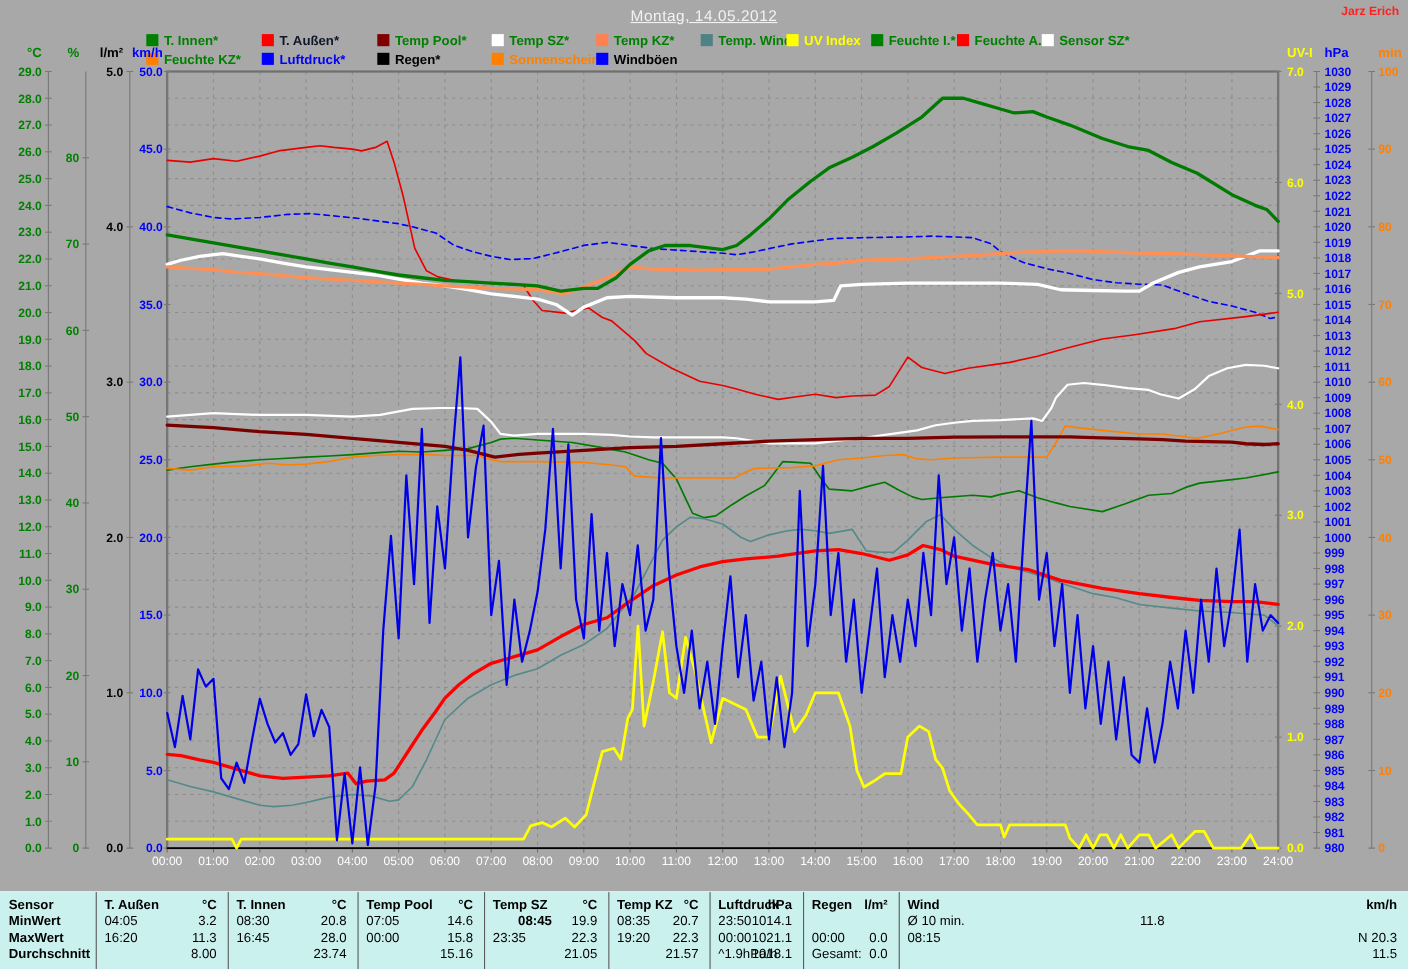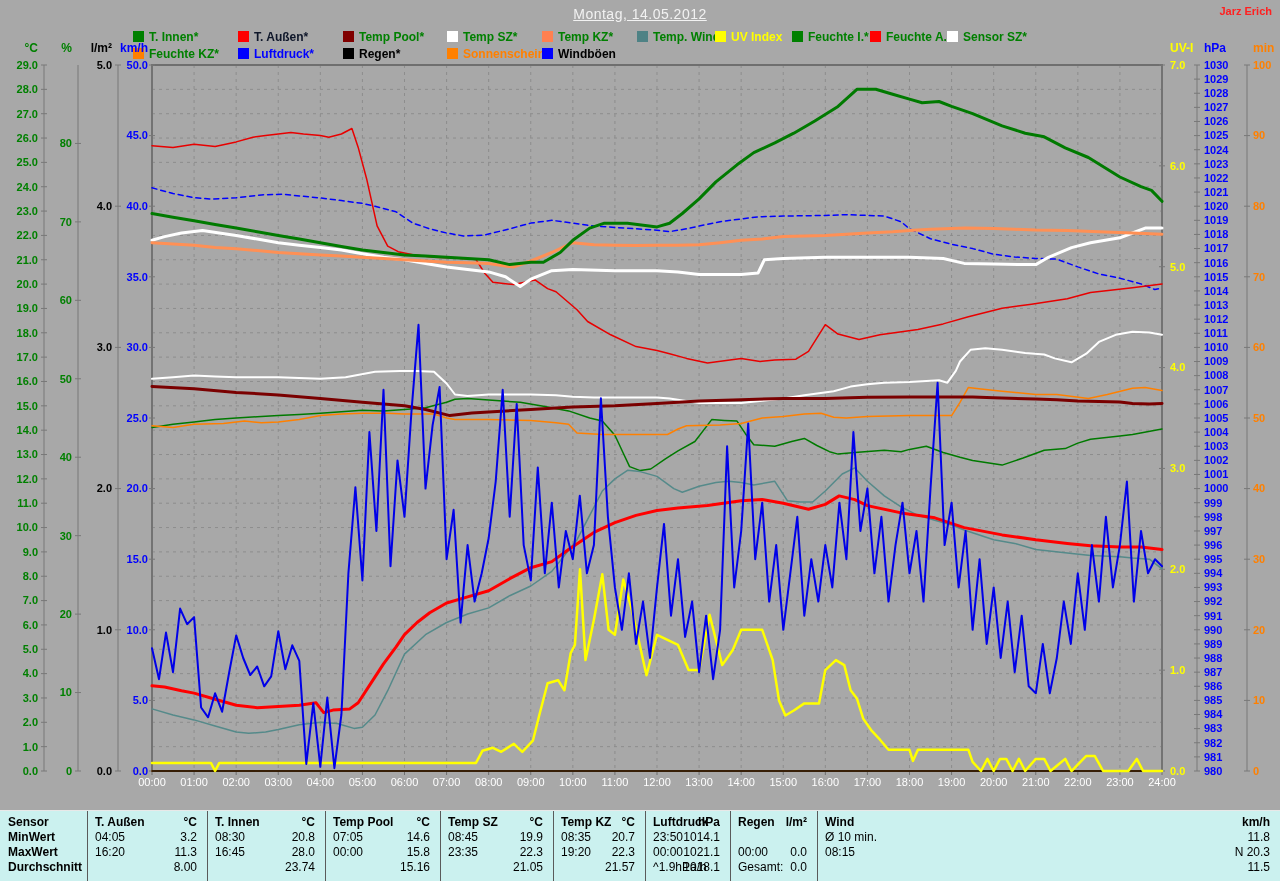--- a/index.html
+++ b/index.html
@@ -459,21 +459,21 @@
       <span class="hdr" style="left: 333px; top: 4px; width: 97px; text-align: right;">°C</span>
       <span style="left: 333px; top: 19px;">07:05</span>
       <span style="left: 333px; top: 19px; width: 97px; text-align: right;">14.6</span>
       <span style="left: 333px; top: 34px;">00:00</span>
       <span style="left: 333px; top: 34px; width: 97px; text-align: right;">15.8</span>
       <span style="left: 333px; top: 49px;"></span>
       <span style="left: 333px; top: 49px; width: 97px; text-align: right;">15.16</span>
       <div class="sep" style="left: 440px;"></div>
       <span class="hdr" style="left: 448px; top: 4px;">Temp SZ</span>
       <span class="hdr" style="left: 448px; top: 4px; width: 95px; text-align: right;">°C</span>
-      <span style="left: 448px; top: 19px;">08:45</span>
+      <span style="left: 471px; top: 19px; font-weight: bold;">08:45</span>
       <span style="left: 448px; top: 19px; width: 95px; text-align: right;">19.9</span>
       <span style="left: 448px; top: 34px;">23:35</span>
       <span style="left: 448px; top: 34px; width: 95px; text-align: right;">22.3</span>
       <span style="left: 448px; top: 49px;"></span>
       <span style="left: 448px; top: 49px; width: 95px; text-align: right;">21.05</span>
       <div class="sep" style="left: 553px;"></div>
       <span class="hdr" style="left: 561px; top: 4px;">Temp KZ</span>
       <span class="hdr" style="left: 561px; top: 4px; width: 74px; text-align: right;">°C</span>
       <span style="left: 561px; top: 19px;">08:35</span>
       <span style="left: 561px; top: 19px; width: 74px; text-align: right;">20.7</span>
@@ -496,19 +496,19 @@
       <span style="left: 738px; top: 19px;"></span>
       <span style="left: 738px; top: 19px; width: 69px; text-align: right;"></span>
       <span style="left: 738px; top: 34px;">00:00</span>
       <span style="left: 738px; top: 34px; width: 69px; text-align: right;">0.0</span>
       <span style="left: 738px; top: 49px;">Gesamt:</span>
       <span style="left: 738px; top: 49px; width: 69px; text-align: right;">0.0</span>
       <div class="sep" style="left: 817px;"></div>
       <span class="hdr" style="left: 825px; top: 4px;">Wind</span>
       <span class="hdr" style="left: 825px; top: 4px; width: 445px; text-align: right;">km/h</span>
       <span style="left: 825px; top: 19px;">Ø 10 min.</span>
-      <span style="left: 825px; top: 19px; width: 445px; text-align: right;">11.8</span>
+      <span style="left: 825px; top: 19px; width: 445px; text-align: center;">11.8</span>
       <span style="left: 825px; top: 34px;">08:15</span>
       <span style="left: 825px; top: 34px; width: 445px; text-align: right;">N 20.3</span>
       <span style="left: 825px; top: 49px;"></span>
       <span style="left: 825px; top: 49px; width: 445px; text-align: right;">11.5</span>
     </div>
 </div>
 
 </body></html>

